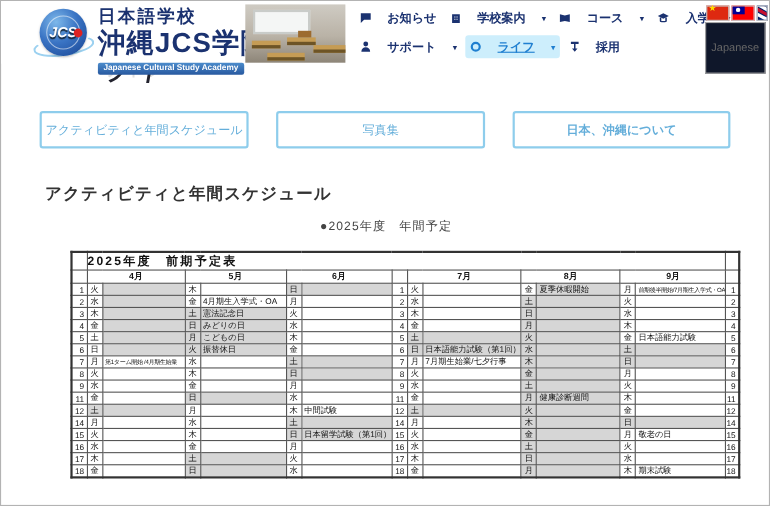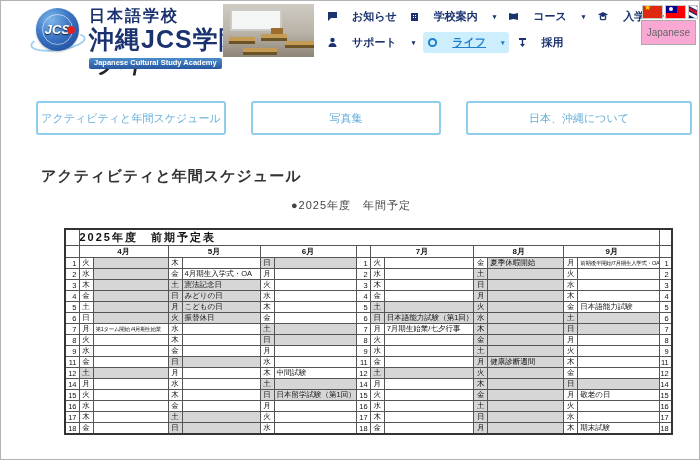--- a/index.html
+++ b/index.html
@@ -44,21 +44,21 @@
   
   .flags{position:absolute;top:4px;right:1px;display:flex;gap:2px;z-index:8;}
   .flag{width:21px;height:14px;position:relative;border:1px solid #c9c9c9;cursor:pointer;}
   .flag-cn{background:#de2910;}
   .flag-cn::before{content:"★";position:absolute;left:1px;top:-3px;font-size:8px;color:#ffde00;}
   .flag-tw{background:#fe0000;}
   .flag-tw .canton{position:absolute;left:0;top:0;width:11px;height:7px;background:#000095;}
   .flag-tw .sun{position:absolute;left:3px;top:1px;width:4px;height:4px;border-radius:50%;background:#fff;}
   .flag-uk{width:10px;background:#012169;overflow:hidden;}
   .flag-uk::before{content:"";position:absolute;left:-4px;top:5px;width:22px;height:3px;background:#c8102e;box-shadow:0 -4px 0 #fff,0 4px 0 #fff;transform:rotate(28deg);}
-  .lang-box{position:absolute;top:19px;right:3px;padding:6px 5px;background:#f9a8d4;border:1px solid #aaa;
+  .lang-box{position:absolute;top:19px;right:3px;padding:17px 5px;background:#0f172a;border:1px solid #aaa;
     font-size:10px;color:#666;cursor:pointer;z-index:8;margin-left:12px;}
   
   .watermark{position:absolute;left:93px;top:53px;font-size:15px;font-weight:bold;color:#dedede;letter-spacing:4px;z-index:4;}
   .clip-title{position:absolute;left:90px;top:62px;width:80px;height:13px;overflow:hidden;z-index:5;}
   .clip-title .inner{font-size:24px;font-weight:bold;color:#23232e;letter-spacing:5px;margin-top:-15px;transform:skewX(-10deg);}
   
   .tabs{position:absolute;top:100px;left:0;width:100%;}
   .tab-btn{position:absolute;height:34px;background:#fff;border:2px solid #8ecdec;border-radius:3px;
     color:#64aeda;font-size:11px;display:flex;align-items:center;justify-content:center;cursor:pointer;
     font-family:"Liberation Sans",sans-serif;}
@@ -177,21 +177,21 @@
   </div>
 
   <div class="watermark">ライフ</div>
   <div class="clip-title">
     <div class="inner">ライフ</div>
   </div>
 
   <div class="tabs">
     <div class="tab-btn" style="left:35px;width:190px;">アクティビティと年間スケジュール</div>
     <div class="tab-btn" style="left:250px;width:190px;">写真集</div>
-    <div class="tab-btn" style="left:465px;width:226px;">日本、沖縄について</div>
+    <div class="tab-btn" style="left:465px;width:198px;font-weight:bold;">日本、沖縄について</div>
   </div>
 
   <div class="page-heading">アクティビティと年間スケジュール</div>
   <div class="sub-label">●2025年度　年間予定</div>
 
   <table class="sched">
     <colgroup>
       <col style="width:14px">
         <col style="width:14px">
         <col style="width:75px">

